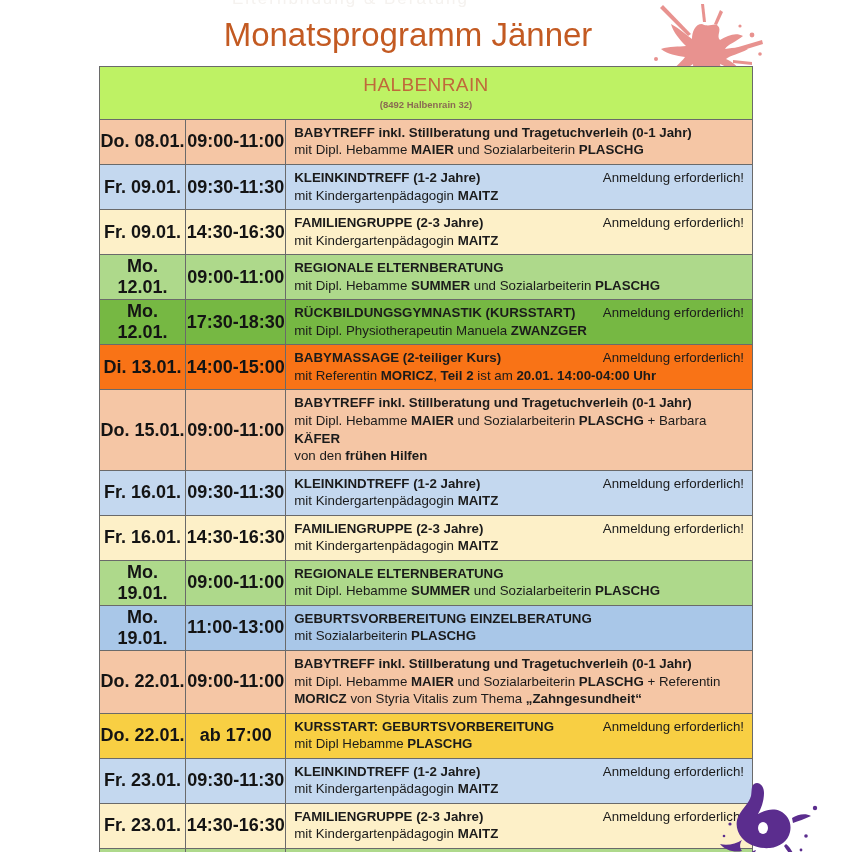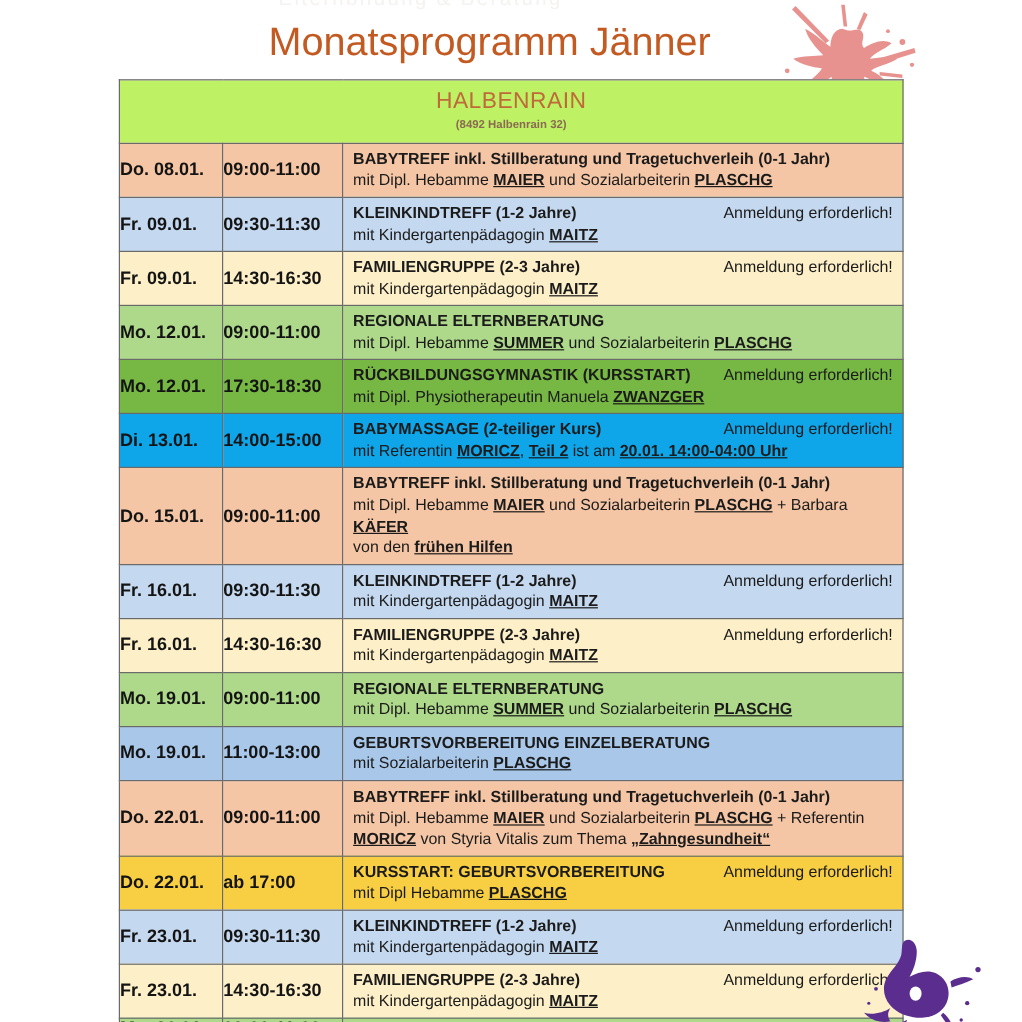--- a/index.html
+++ b/index.html
@@ -103,22 +103,22 @@
     color: #8a6a52;
     font-weight: bold;
     margin-top: 3px;
   }
 
   .col-date   { width: 86px; }
   .col-time   { width: 100px; }
   .col-desc   { width: 466px; }
 
   .cell-date, .cell-time {
-    text-align: left;
-    font-size: 15px;
+    text-align: center;
+    font-size: 18px;
     font-weight: bold;
     color: #141414;
     margin-top: 12px;
   }
   .cell-desc {
     padding: 4px 8px 5px 8px !important;
     font-size: 13.3px;
     color: #1b1b1b;
     line-height: 1.32;
   }
@@ -132,29 +132,29 @@
     font-weight: bold;
   }
   .desc-note {
     font-weight: normal;
     white-space: nowrap;
     text-align: left;
   }
   .desc-sub {
     font-weight: normal;
   }
-  .desc-sub b { font-weight: bold; text-decoration: underline; }
+  .desc-sub b { font-weight: bold; }
 
   
   .r-peach   { background: #f5c6a5; }
   .r-ltblue  { background: #c4d8ef; }
   .r-cream   { background: #fdf0c8; }
   .r-ltgreen { background: #aed98b; }
   .r-green   { background: #76b843; }
-  .r-blue    { background: #0ea5e9; }
+  .r-blue    { background: #f97316; }
   .r-midblue { background: #a9c7e8; }
   .r-gold    { background: #f8cf43; }
 </style>
 </head>
 <body>
 
 <div class="cutoff-strip">
   <span>Elternbildung &amp; Beratung</span>
 </div>
 

